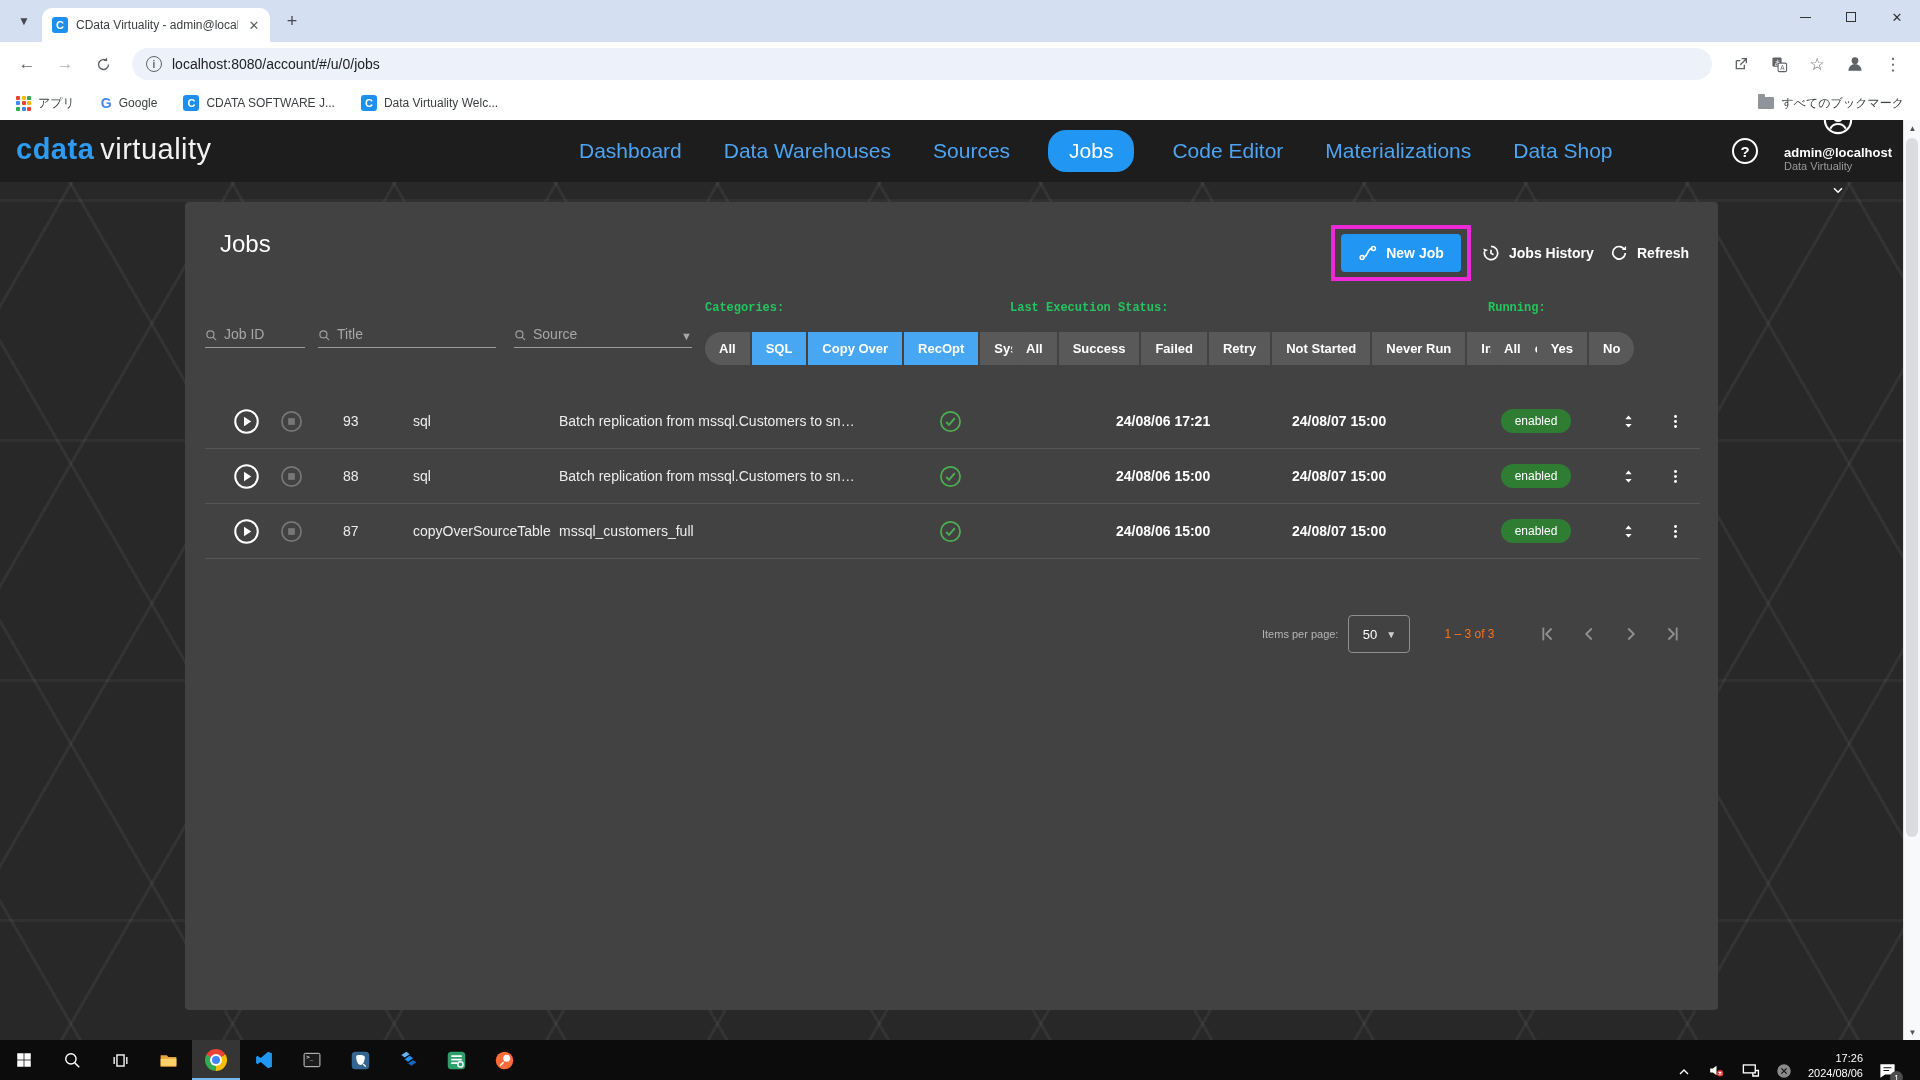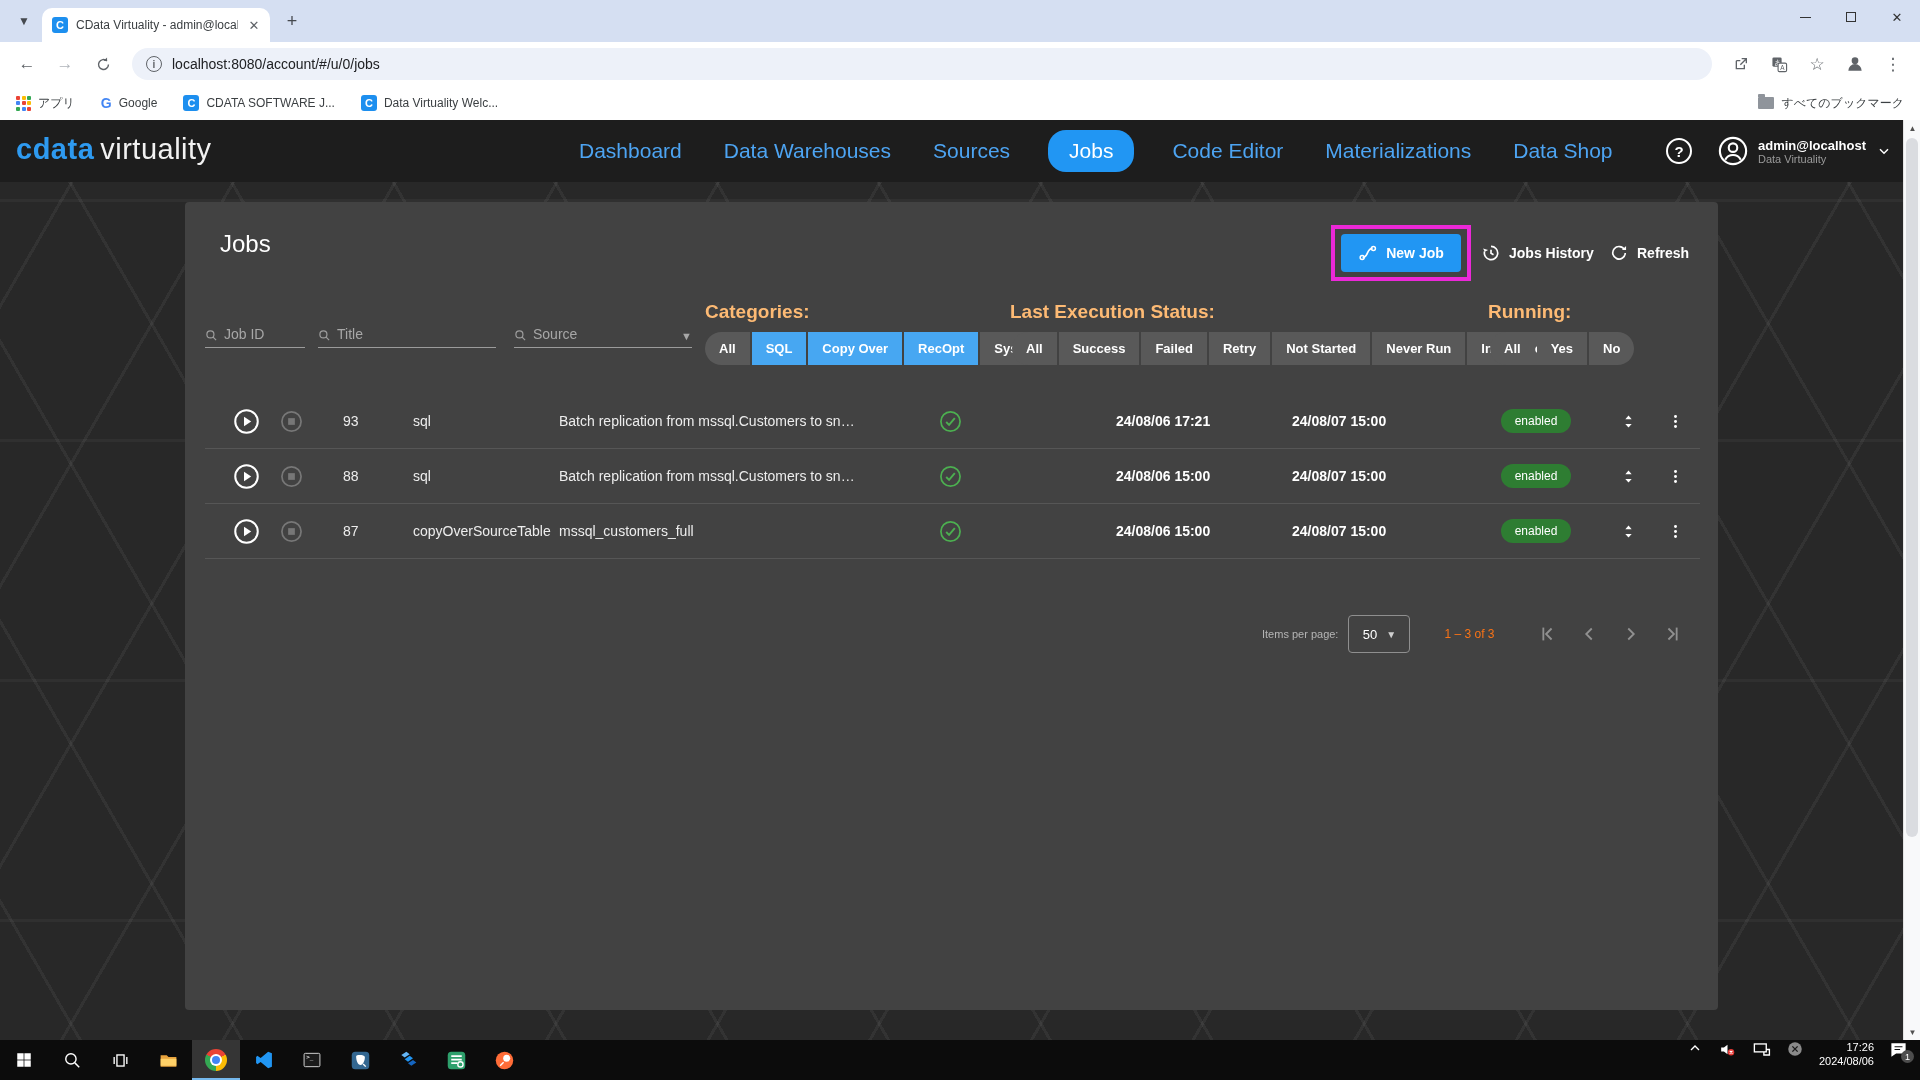--- a/index.html
+++ b/index.html
@@ -44,34 +44,34 @@
   }
   .app-header { position:relative; height:62px; background:#1d1d1d; }
   .logo { position:absolute; left:16px; top:13px; font-size:29px; letter-spacing:.5px; }
   .logo .brand { color:#2e9af0; font-weight:bold; }
   .logo .product { color:#f2f2f2; font-weight:300; margin-left:6px; }
   .main-nav { position:absolute; left:575px; top:0; height:62px; display:flex; align-items:center; gap:34px; }
   .nav-item { color:#4da4f2; font-size:21px; font-weight:500; padding:9px 4px; white-space:nowrap; }
   .nav-item.active { background:#2196f3; color:#fff; border-radius:18px; padding:9px 21px; }
   .header-right { position:absolute; right:28px; top:0; height:62px; display:flex; align-items:center; gap:26px; }
   .help-btn { width:26px; height:26px; border:2px solid #fff; border-radius:50%; color:#fff; font-size:15px; font-weight:bold; display:grid; place-items:center; }
-  .account { display:flex; align-items:center; gap:10px; }
+  .account { display:flex; align-items:center; gap:10px;flex-direction:column; }
   .account-text .user { color:#fff; font-size:13px; font-weight:bold; }
   .account-text .org { color:#9a9a9a; font-size:11px; }
 
   .panel { position:absolute; left:185px; top:82px; width:1533px; height:808px; background:#424242; border-radius:4px; }
   .page-title { position:absolute; left:35px; top:28px; font-size:24px; font-weight:500; color:#fff; }
 
   .annotation-box { position:absolute; left:1146px; top:23px; width:140px; height:56px; border:4px solid #ec28d8; display:flex; align-items:center; justify-content:center; }
   .btn-newjob { width:120px; height:38px; background:#2196f3; border:none; border-radius:4px; color:#fff; font-size:14px; font-weight:600; display:flex; align-items:center; justify-content:center; gap:8px; font-family:inherit; }
   .txt-btn { position:absolute; top:32px; height:38px; display:flex; align-items:center; gap:8px; color:#fff; font-size:14px; font-weight:600; background:none; border:none; font-family:inherit; }
   .btn-history { left:1296px; }
   .btn-refresh { left:1424px; }
 
-  .flabel { position:absolute; top:99px; font-size:19px; font-weight:bold; color:#fdba74; }
+  .flabel { position:absolute; top:99px; font-size:12px; font-weight:bold; color:#22c55e;font-family:Liberation Mono, monospace; }
   .finput { position:absolute; top:116px; height:30px; border-bottom:1px solid #9b9b9b; display:flex; align-items:flex-end; gap:6px; padding-bottom:5px; }
   .finput input { background:transparent; border:none; outline:none; color:#ddd; font-size:14px; width:100%; font-family:inherit; }
   .finput input::placeholder { color:#a7a7a7; }
   .finput .caret { color:#a7a7a7; font-size:11px; }
   .search-glyph { color:#9e9e9e; flex:none; }
 
   .chips { position:absolute; top:130px; height:33px; display:flex; gap:2px; }
   .chip { background:#595959; color:#fff; font-size:13px; font-weight:bold; padding:0 14px; display:flex; align-items:center; white-space:nowrap; }
   .chip:first-child { border-radius:17px 0 0 17px; }
   .chip:last-child { border-radius:0 17px 17px 0; }
@@ -102,21 +102,21 @@
   
   .scrollbar { position:absolute; top:120px; bottom:40px; right:0; width:17px; background:#f8f9fa; border-left:1px solid #e3e3e3; }
   .sb-arrow { position:absolute; left:0; width:17px; height:16px; display:grid; place-items:center; color:#505050; font-size:8px; }
   .sb-up { top:0; } .sb-down { bottom:0; }
   .sb-thumb { position:absolute; left:2px; right:2px; top:18px; height:76%; background:#dadce0; border-radius:7px; }
 
   
   .taskbar { position:absolute; bottom:0; left:0; width:100%; height:40px; background:#0c0c0c; display:flex; align-items:stretch; }
   .task-btn { width:48px; display:grid; place-items:center; position:relative; }
   .task-btn.active { background:#353535; box-shadow:inset 0 -2px 0 #76b9ed; }
-  .tray { margin-left:auto; display:flex; align-items:flex-start; gap:15px; padding-right:12px; }
+  .tray { margin-left:auto; display:flex; align-items:flex-end; gap:15px; padding-right:23px; }
   .clock { text-align:right; color:#fff; font-size:11px; line-height:1.3; }
   .chrome-ball { width:22px; height:22px; border-radius:50%; background:conic-gradient(from 60deg,#fbbc05 0 120deg,#34a853 120deg 240deg,#ea4335 240deg 360deg); position:relative; }
   .chrome-ball:before { content:""; position:absolute; inset:5px; background:#fff; border-radius:50%; }
   .chrome-ball:after { content:""; position:absolute; inset:7px; background:#4285f4; border-radius:50%; }
   .notif-wrap { position:relative; }
   .notif-badge { position:absolute; right:-6px; bottom:-4px; width:13px; height:13px; background:#4d4d4d; border-radius:50%; color:#fff; font-size:9px; display:grid; place-items:center; }
   svg { display:block; }
 </style>
 </head>
 <body>

